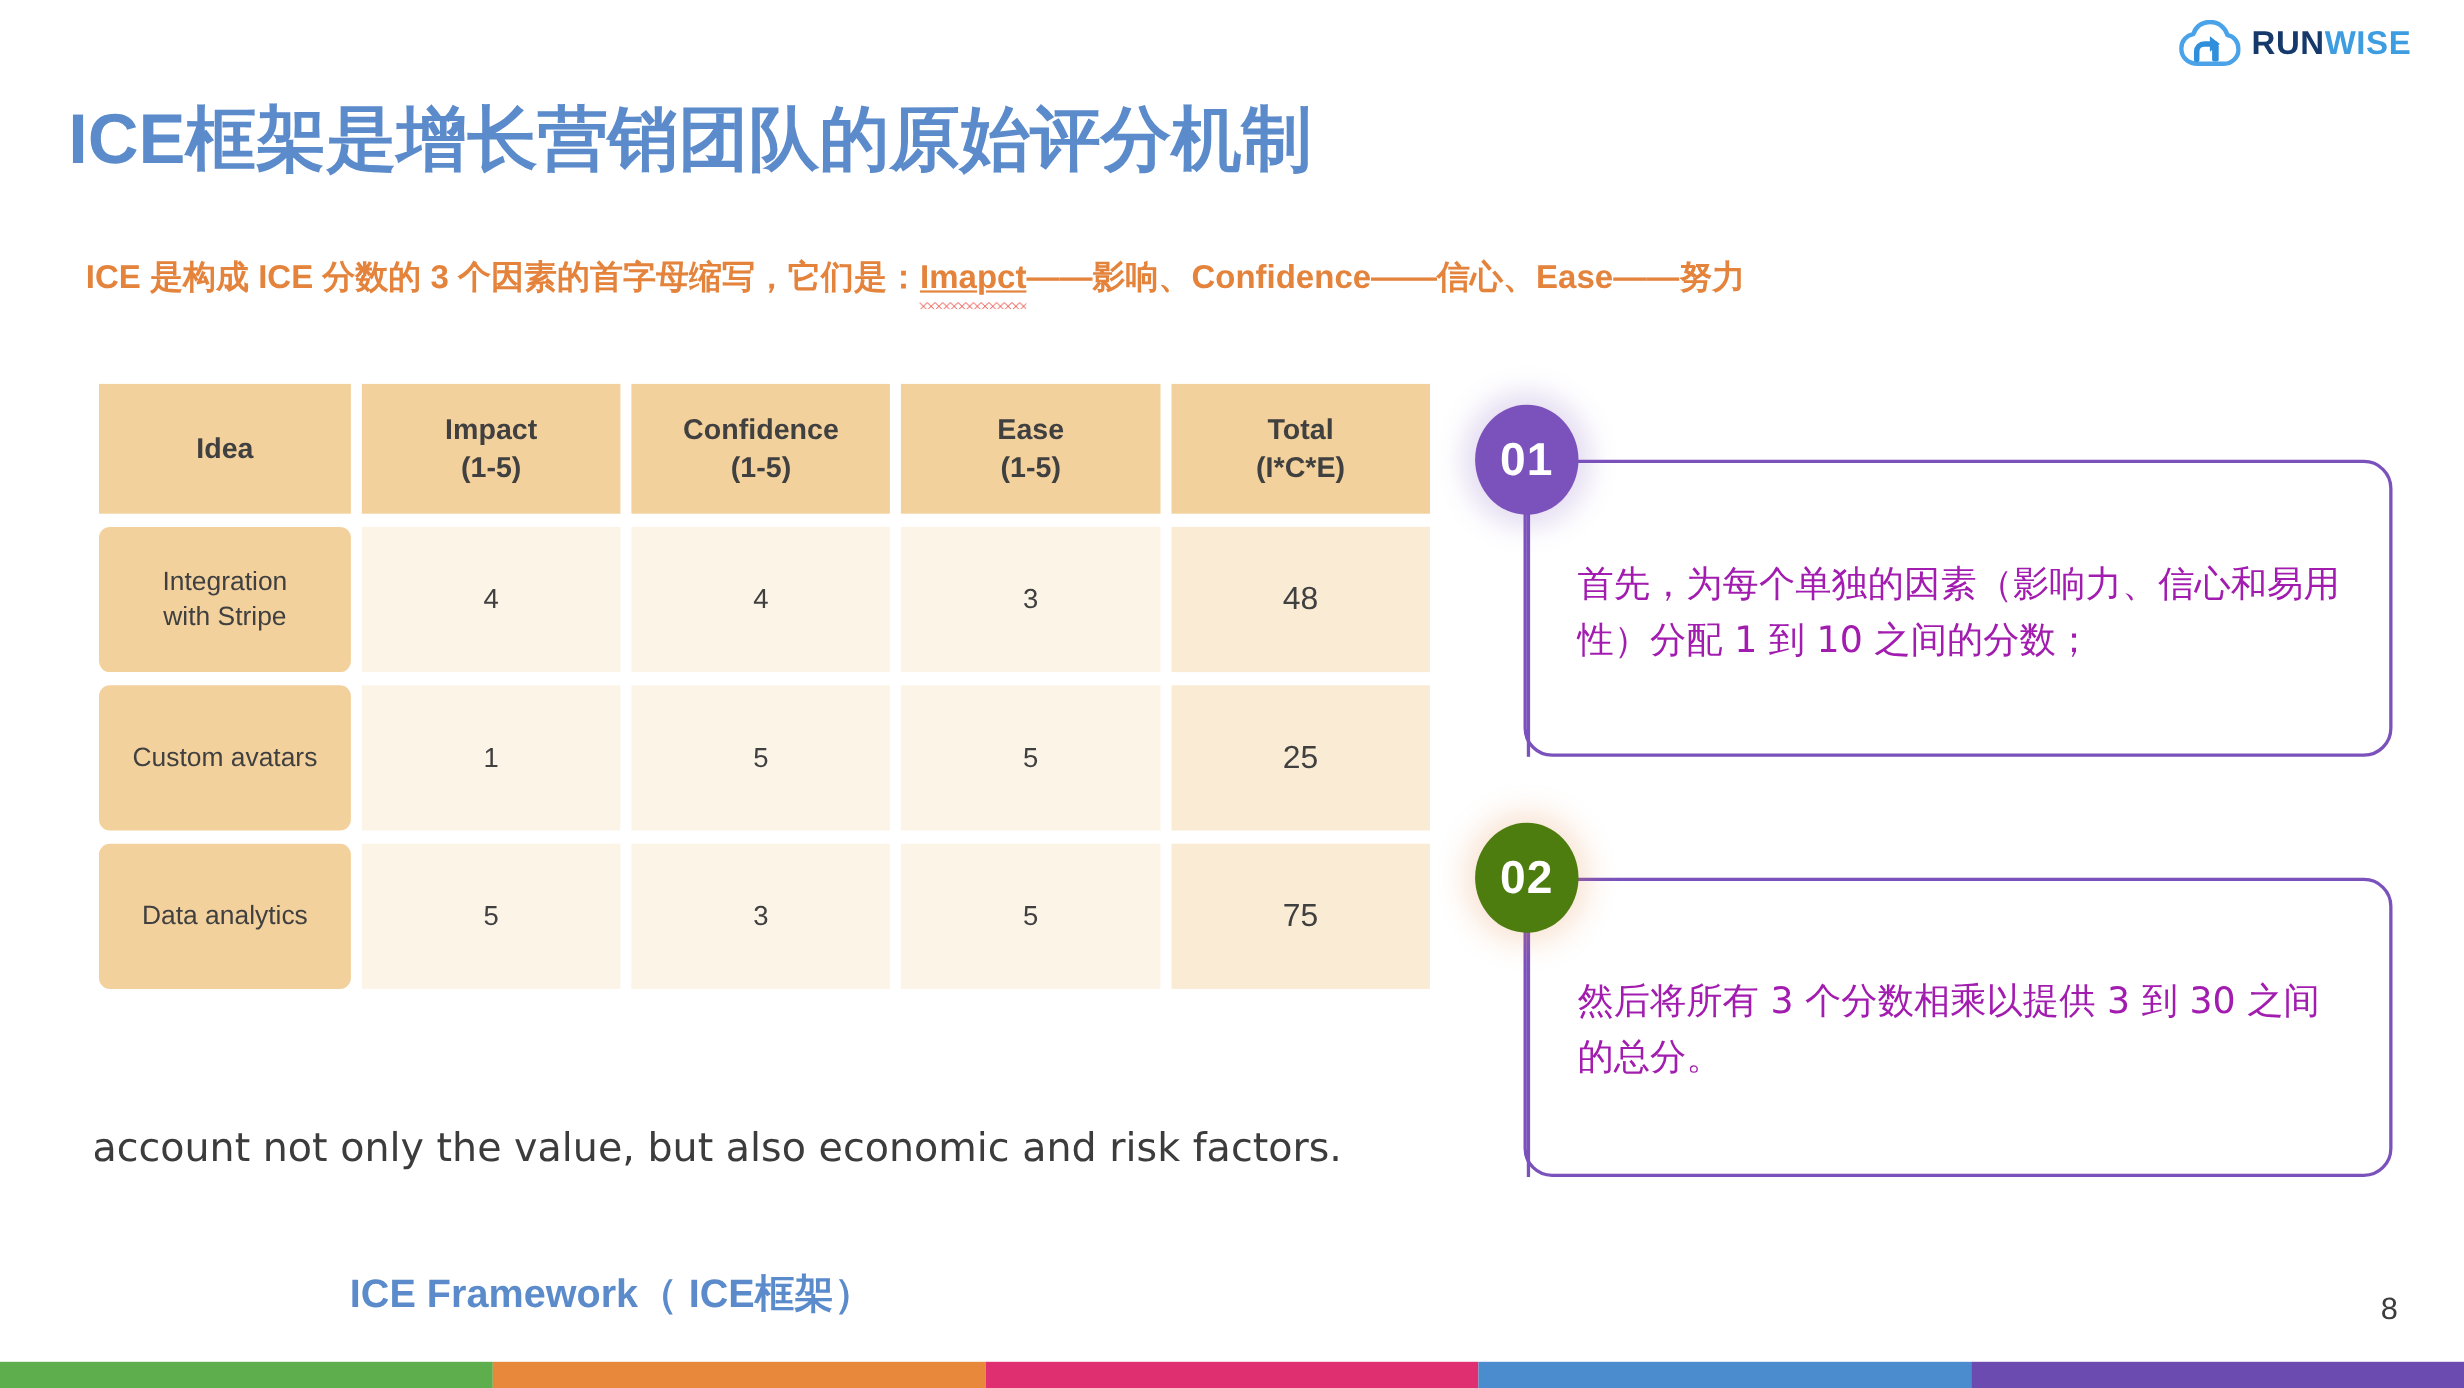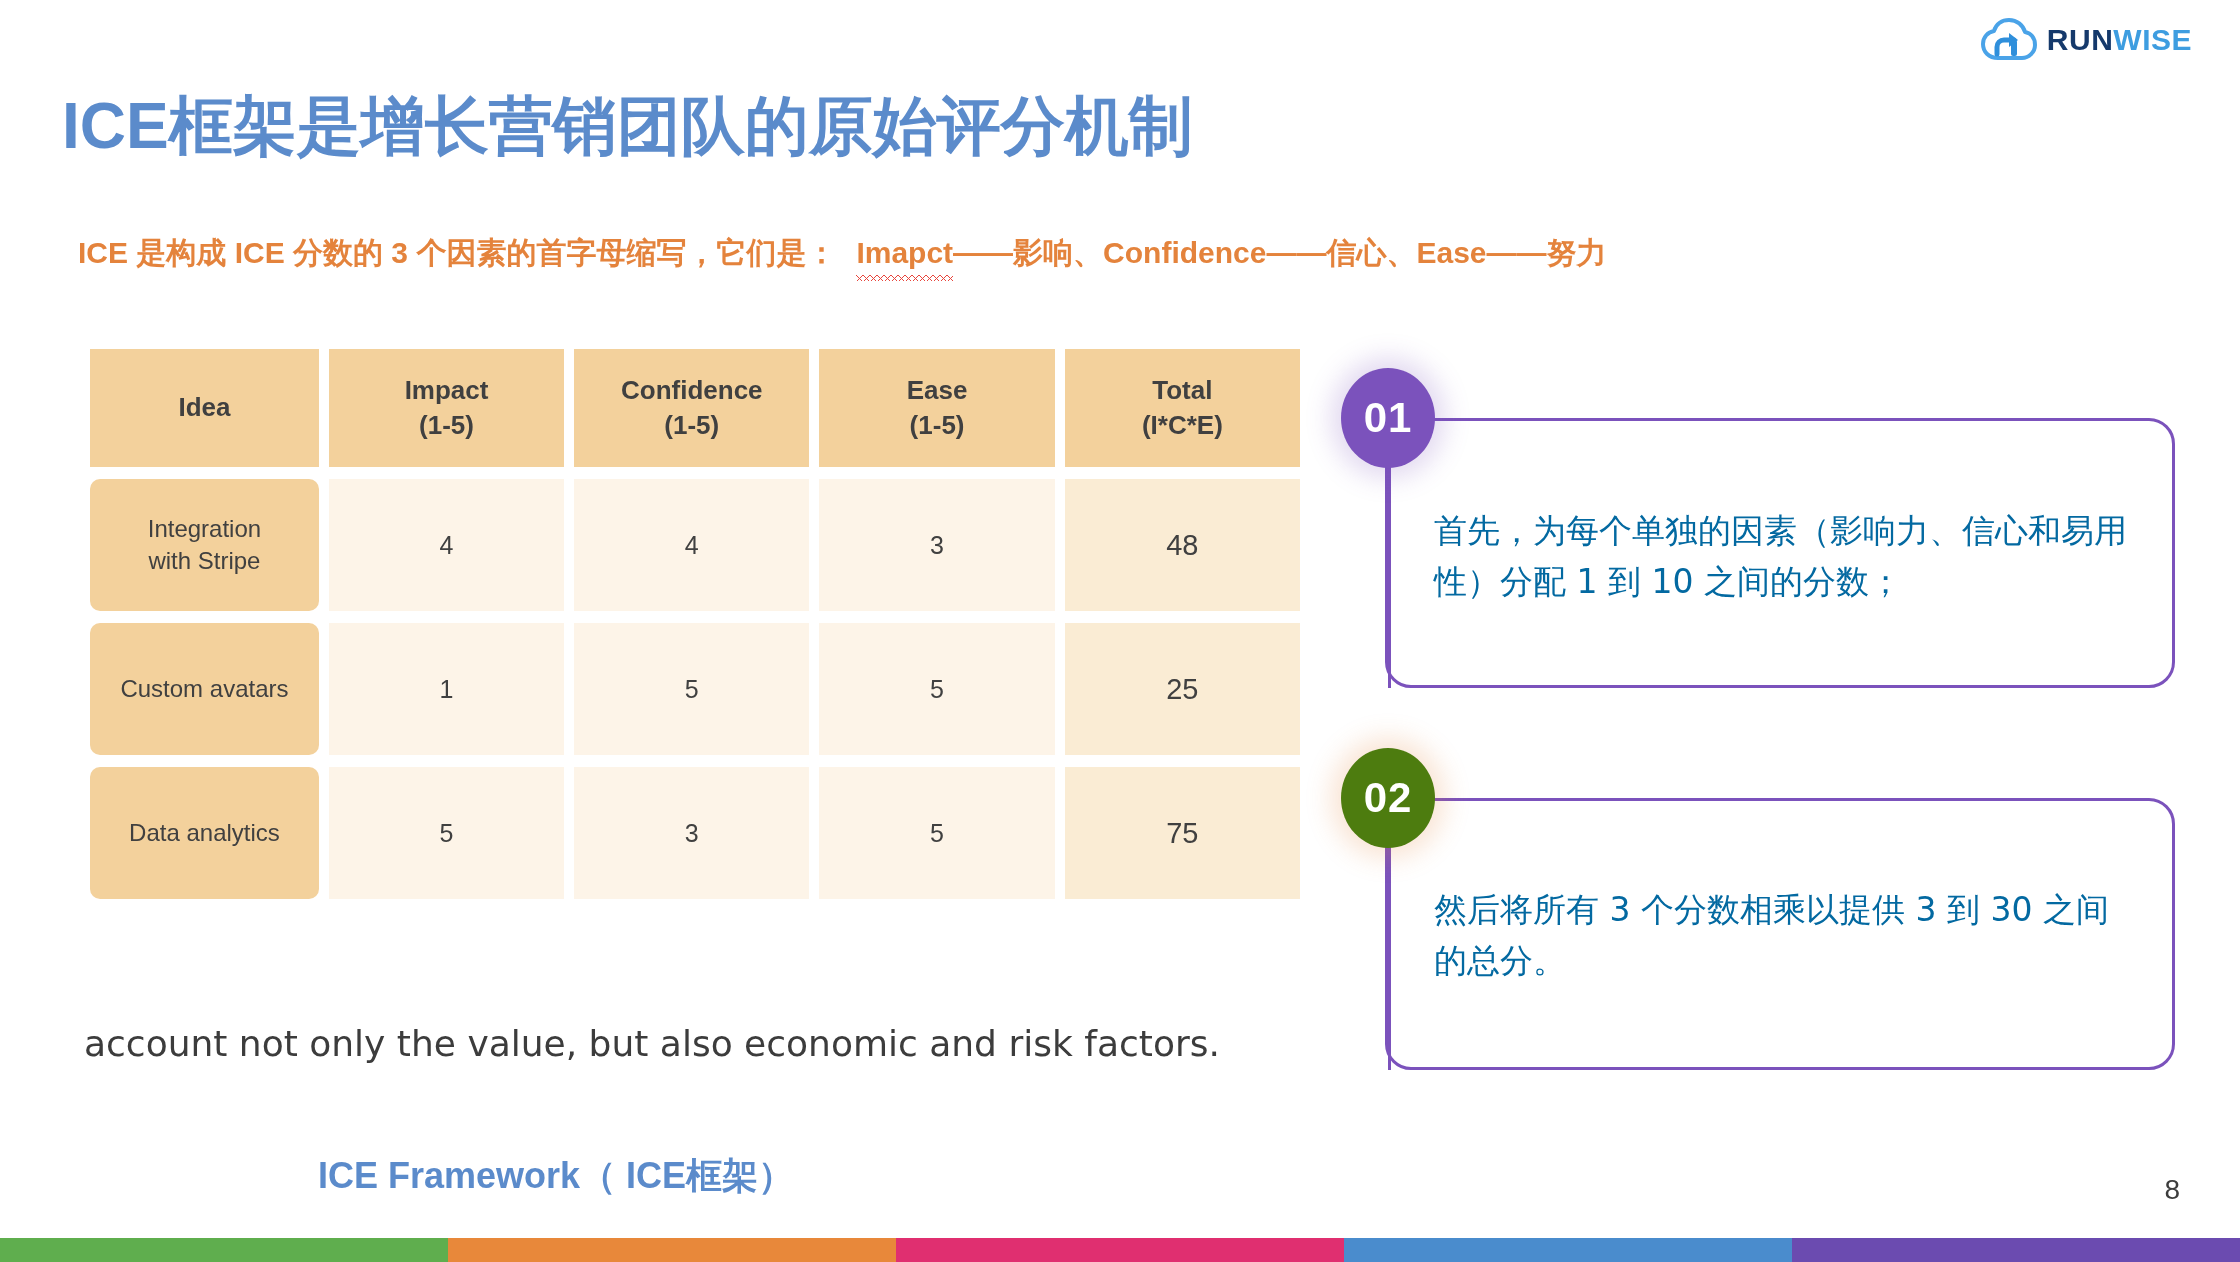--- a/index.html
+++ b/index.html
@@ -59,26 +59,26 @@
     position: absolute;
     left: 78px;
     top: 233px;
     font-size: 30px;
     font-weight: bold;
     color: #e4833c;
     white-space: nowrap;
     line-height: 1.3;
   }
   .misspell {
+    text-decoration: underline;
     text-decoration-color: #e4833c;
     text-decoration-thickness: 2px;
     text-underline-offset: 2px;
     position: relative;
     display: inline-block;
-    margin-left: 20px;
   }
   .misspell::after {
     content: "";
     position: absolute;
     left: 0;
     right: 0;
     bottom: -9px;
     height: 6px;
     background-image:
       linear-gradient(45deg, transparent 45%, #e8453c 45%, #e8453c 55%, transparent 55%),
@@ -166,21 +166,21 @@
   .callout-box {
     position: absolute;
     border: 3px solid #7b52bc;
     border-radius: 26px;
     box-sizing: border-box;
     background: #ffffff;
   }
   .callout-text {
     position: absolute;
     font-size: 33px;
-    color: #0369a1;
+    color: #a21caf;
     line-height: 1.55;
     font-family: "DejaVu Sans", "Liberation Sans", sans-serif;
   }
   .badge {
     position: absolute;
     width: 94px;
     height: 100px;
     border-radius: 50%;
     display: flex;
     align-items: center;

